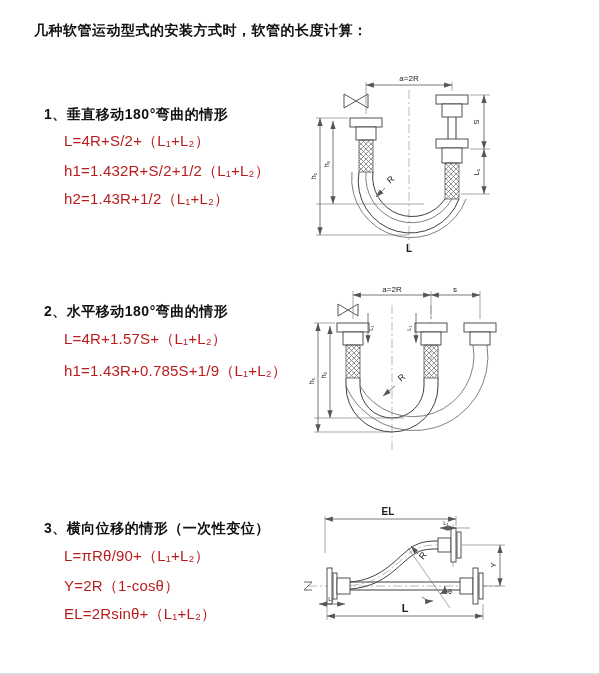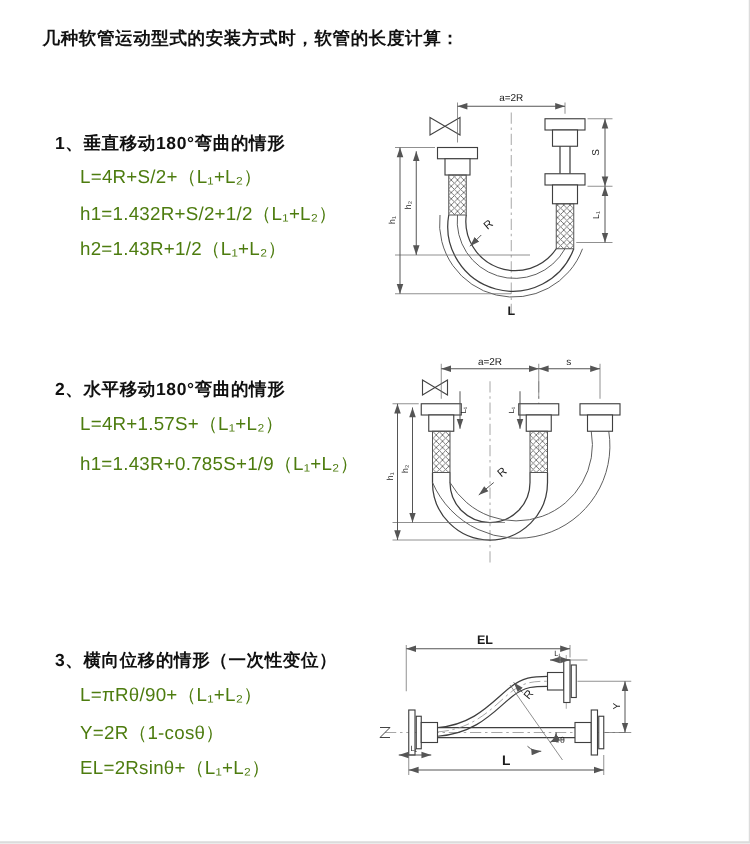--- a/index.html
+++ b/index.html
@@ -3,21 +3,21 @@
 <meta charset="utf-8">
 <style>
   html,body{margin:0;padding:0;background:#fff;}
   .page{
     position:relative;width:600px;height:675px;background:#ffffff;overflow:hidden;
     font-family:"Liberation Sans","DejaVu Sans",sans-serif;color:#111;
     box-shadow:inset -1px -2px 0 #dcdcdc;
   }
   .title{position:absolute;left:34px;top:22px;font-size:14px;font-weight:700;letter-spacing:.5px;white-space:nowrap;}
   .sec-heading{position:absolute;left:44px;font-size:14px;font-weight:700;letter-spacing:.5px;white-space:nowrap;}
-  .formula{position:absolute;left:64px;font-size:15px;font-weight:400;letter-spacing:.2px;white-space:nowrap;color:#4d7c0f;}
+  .formula{position:absolute;left:64px;font-size:15px;font-weight:400;letter-spacing:.2px;white-space:nowrap;color:#b91c1c;}
   .fig{position:absolute;}
   
   .dim{stroke:#555;stroke-width:.8;fill:none;}
   .ext{stroke:#6b6b6b;stroke-width:.6;fill:none;}
   .hose{stroke:#3f3f3f;stroke-width:1;fill:none;}
   .hose2{stroke:#5f5f5f;stroke-width:.8;fill:none;}
   .cl{stroke:#8a8a8a;stroke-width:.6;fill:none;stroke-dasharray:9 3 2 3;}
   .fit{fill:#ffffff;stroke:#3f3f3f;stroke-width:.9;}
   svg text{fill:#1c1c1c;font-family:"Liberation Sans","DejaVu Sans",sans-serif;}
 </style>

